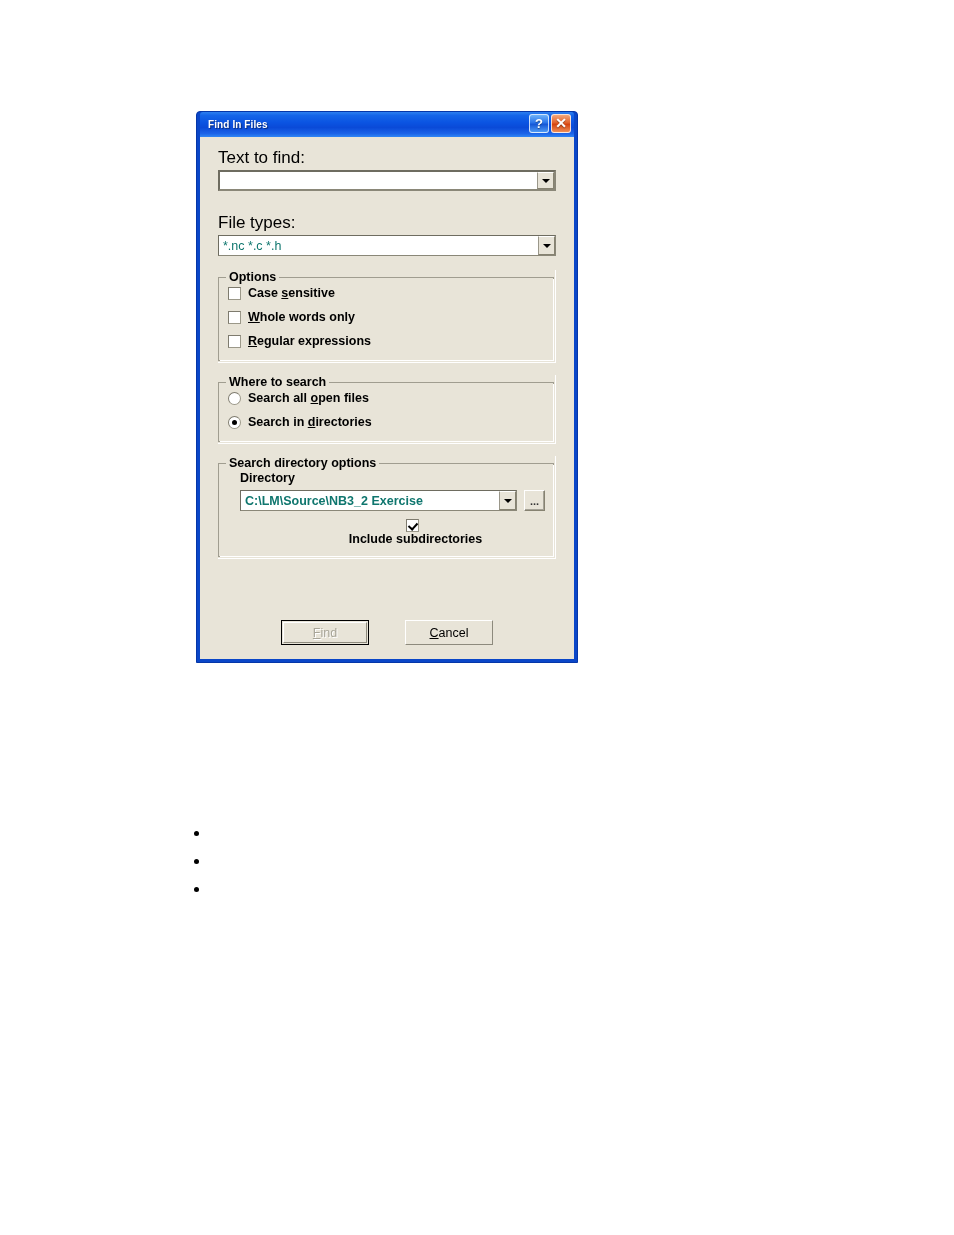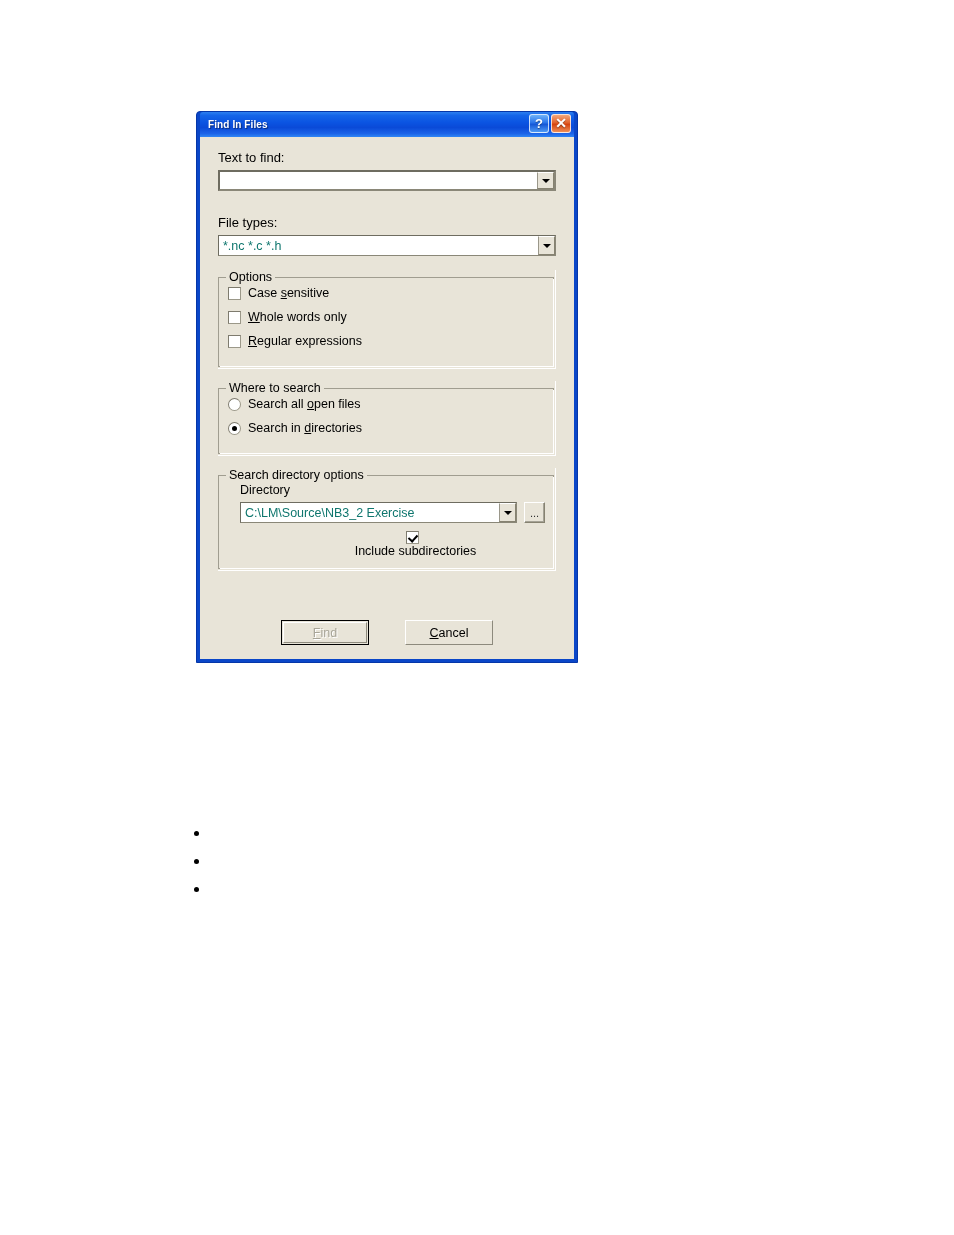--- a/index.html
+++ b/index.html
@@ -95,21 +95,21 @@
     background: #e8e4d8;
     height: calc(100% - 25px);
     box-sizing: border-box;
     padding: 14px 18px 0 18px;
     position: relative;
     font-size: 12.5px;
     color: #000000;
   }
 
   .field-label {
-    font-size: 13px;
+    font-size: 17px;
     color: #000;
     margin-bottom: 5px;
     line-height: 14px;
   }
 
   
   .combo {
     position: relative;
     height: 21px;
     box-sizing: border-box;
@@ -153,24 +153,25 @@
     width: 0; height: 0;
     border-left: 4px solid transparent;
     border-right: 4px solid transparent;
     border-top: 4px solid #000;
   }
 
   
   .groupbox {
     position: relative;
     margin-top: 14px;
-    padding: 14px 10px 18px 10px;
+    padding: 14px 10px 12px 10px;
     border: 1px solid #ffffff;
     border-top: none;
     border-left: none;
+    font-weight: bold;
   }
   .groupbox .gb-frame {
     position: absolute;
     left: 0; top: 7px; right: 1px; bottom: 1px;
     border: 1px solid #a09d90;
     pointer-events: none;
   }
   .groupbox .gb-frame::after {
     content: "";
     position: absolute;

